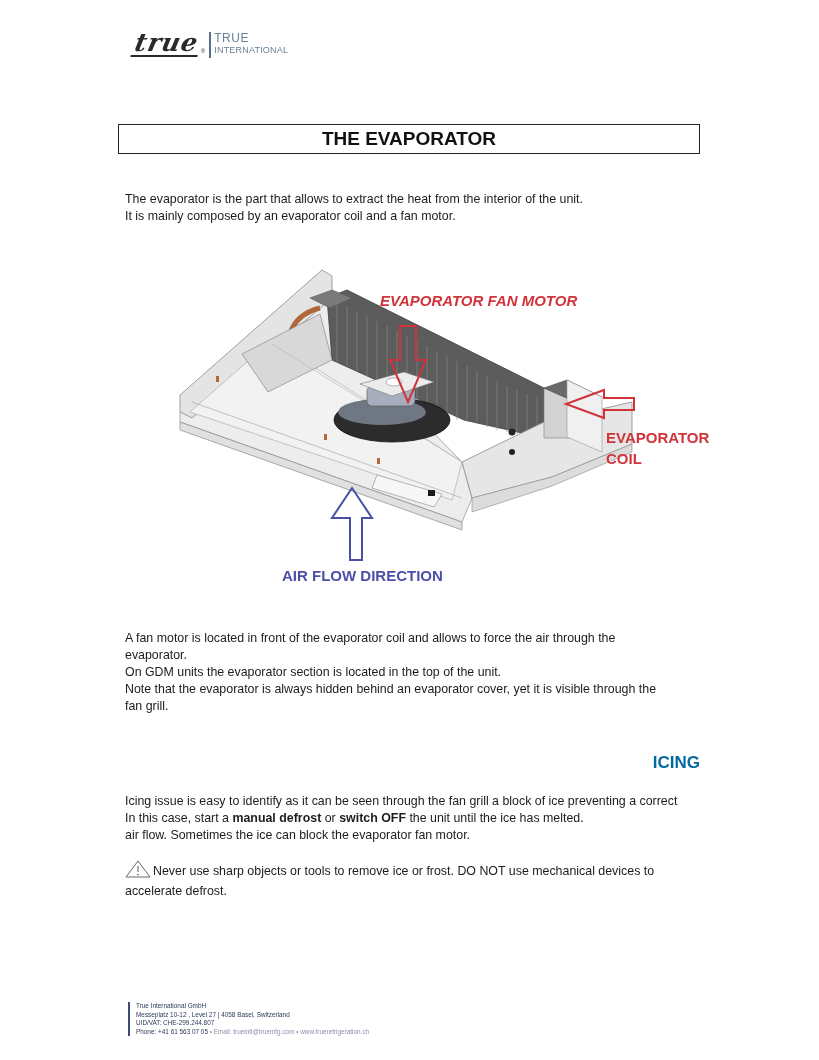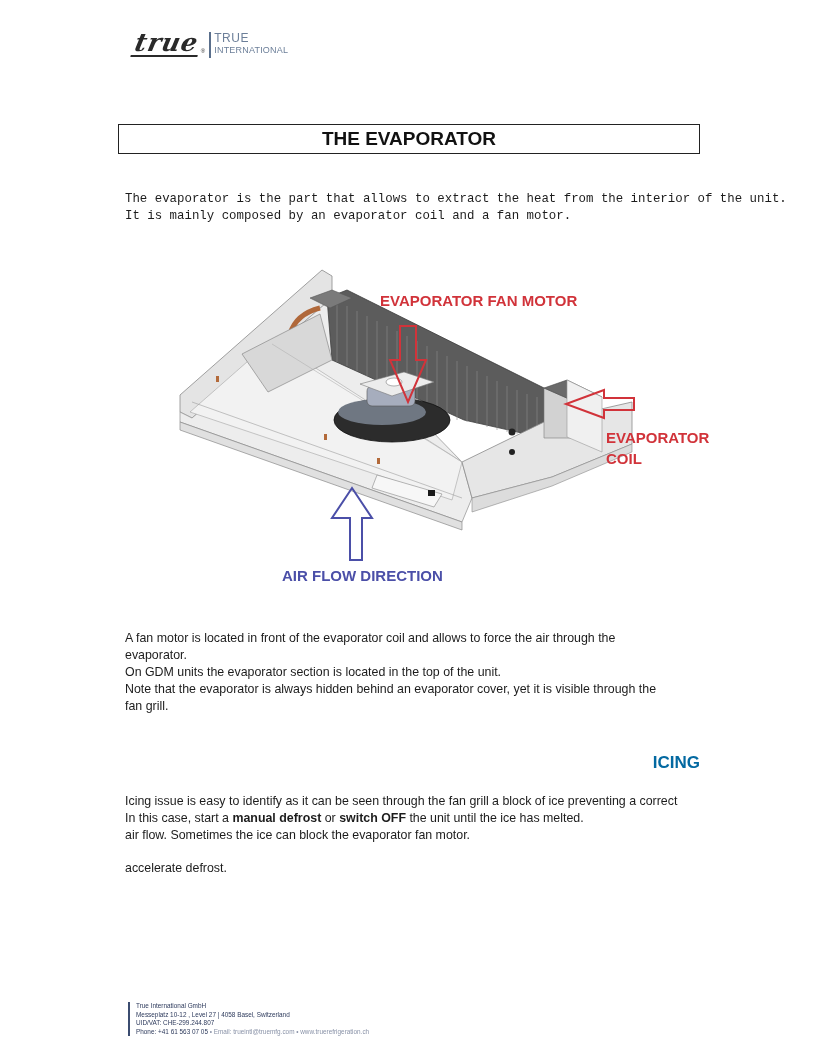--- a/index.html
+++ b/index.html
@@ -17,36 +17,36 @@
   .logo-text { display: flex; flex-direction: column; color: #6c7f99; }
   .logo-true { font-size: 12px; line-height: 13px; letter-spacing: 0.5px; }
   .logo-intl { font-size: 9px; line-height: 11px; letter-spacing: 0.2px; text-align: center; }
 
   
   .title-box { left: 118px; top: 124px; width: 582px; height: 30px; border: 1px solid #222;
                display: flex; align-items: center; justify-content: center; box-sizing: border-box; }
   .title-box h1 { margin: 0; font-size: 19px; font-weight: bold; color: #111; }
 
   .para { left: 125px; font-size: 12.4px; line-height: 17px; color: #1c1c1c; }
-  .p1 { top: 191px; width: 560px; font-family: Liberation Mono, monospace; }
+  .p1 { top: 191px; width: 560px; }
   .p2 { top: 630px; width: 580px; }
   .p3 { top: 793px; width: 590px; }
   .p4 { top: 860px; width: 570px; }
   .para div { white-space: nowrap; }
 
   .h2 { left: 118px; width: 582px; top: 753px; text-align: right; font-size: 17px; font-weight: bold; color: #0369a1; }
 
   .warn-icon { display: inline-block; vertical-align: -3px; margin-right: 2px; }
 
   
   .figure { left: 172px; top: 262px; width: 510px; height: 330px; }
   .label { font-weight: bold; font-size: 15px; white-space: nowrap; }
   .label-red { color: #d1333a; }
   .label-blue { color: #4b4fa8; }
-  .lbl-motor { left: 380px; top: 292px; }
+  .lbl-motor { left: 380px; top: 292px; font-style: italic; }
   .lbl-coil { left: 566px; top: 427px; line-height: 21px; margin-left: 40px; }
   .lbl-air { left: 282px; top: 567px; }
 
   
   .footer { left: 128px; top: 1002px; display: flex; }
   .footer-bar { width: 2px; background: #3b4c70; margin-right: 6px; }
   .footer-lines { font-size: 6.4px; line-height: 8.6px; color: #2d3a5c; }
   .footer-lines .muted { color: #8a93a8; }
 </style>
 </head>
@@ -163,20 +163,29 @@
 
 <div class="abs para p3">
   <div>Icing issue is easy to identify as it can be seen through the fan grill a block of ice preventing a correct</div>
   <div>
     <span>In this case, start a </span><b>manual defrost</b><span> or </span><b>switch OFF</b><span> the unit until the ice has melted.</span>
   </div>
   <div>air flow. Sometimes the ice can block the evaporator fan motor.</div>
 </div>
 
 <div class="abs para p4">
+  <div>
+    <span class="warn-icon">
+      <svg width="26" height="18" viewBox="0 0 26 18">
+        <polygon points="13,1 25,17 1,17" fill="none" stroke="#555" stroke-width="0.9"></polygon>
+        <line x1="13" y1="6" x2="13" y2="12" stroke="#555" stroke-width="1"></line>
+        <circle cx="13" cy="14.5" r="0.8" fill="#555"></circle>
+      </svg>
+    </span><span>Never use sharp objects or tools to remove ice or frost. DO NOT use mechanical devices to</span>
+  </div>
   <div>accelerate defrost.</div>
 </div>
 
 <div class="abs footer">
   <div class="footer-bar"></div>
   <div class="footer-lines">
     <div>True International GmbH</div>
     <div>Messeplatz 10-12 , Level 27 | 4058 Basel, Switzerland</div>
     <div>UID/VAT: CHE-299.244.807</div>
     <div>

